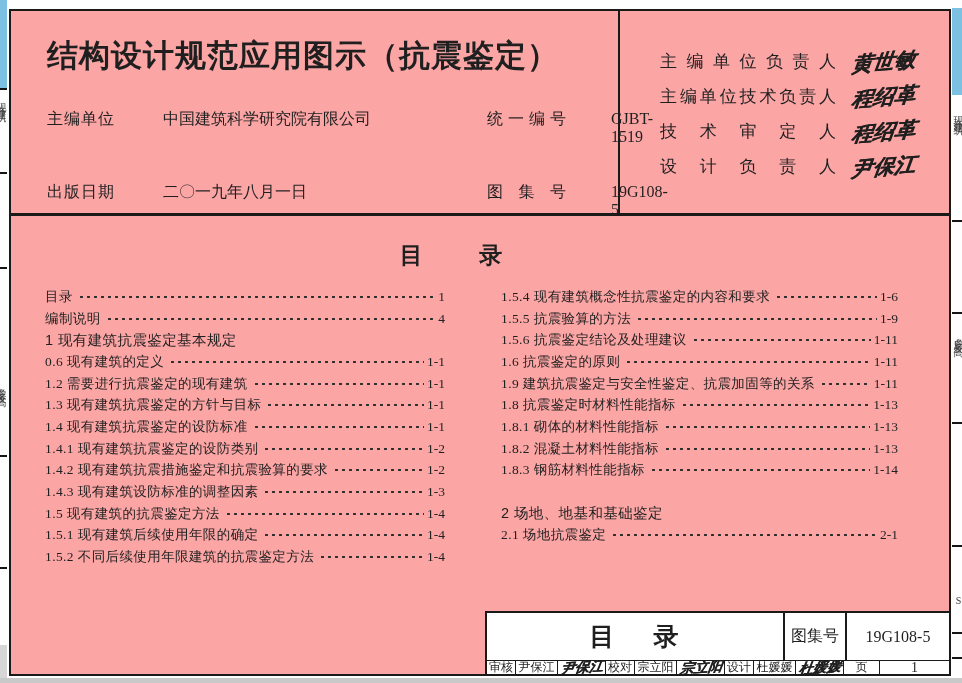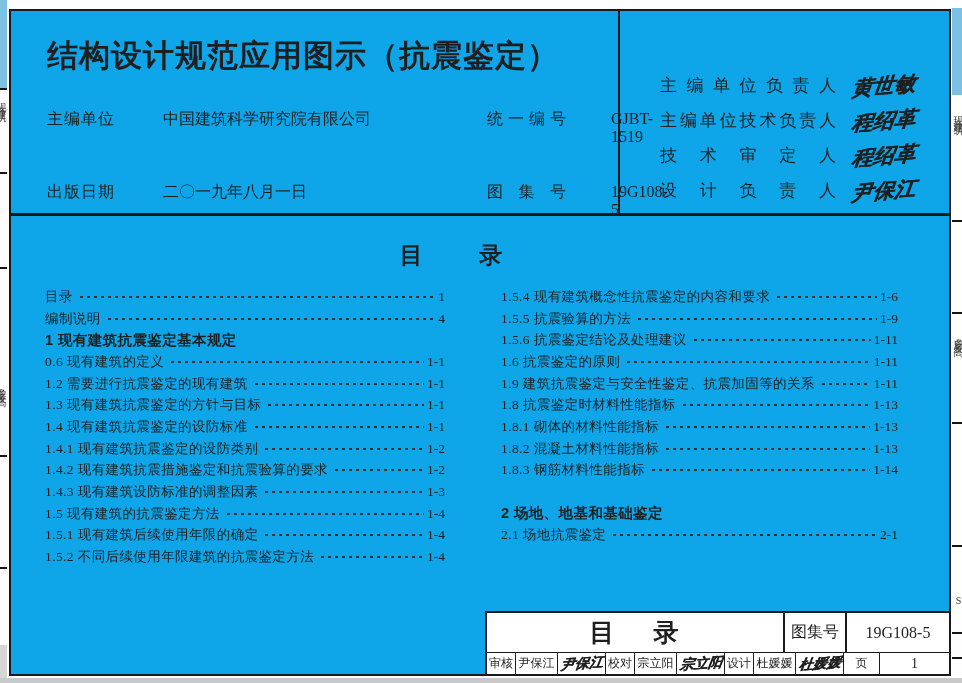--- a/index.html
+++ b/index.html
@@ -21,70 +21,70 @@
   .tab-line{position:absolute;left:0;right:0;height:2px;background:#151515;}
   .tab-text{position:absolute;writing-mode:vertical-rl;text-orientation:upright;
             font-size:10px;line-height:10px;letter-spacing:3px;color:#3a3a3a;
             font-family:"Liberation Serif",serif;}
   .edge-strip.left .tab-text{left:-4px;}
   .edge-strip.right .tab-text{left:1px;}
   .tab-gray{position:absolute;left:0;right:0;background:#d6d6d6;}
 
   
   .sheet{position:absolute;left:9px;top:9px;width:942px;height:667px;
-         border:2.5px solid var(--border);box-sizing:border-box;background:#0ea5e9;}
+         border:2.5px solid var(--border);box-sizing:border-box;background:#fca5a5;}
 
   
   .top-section{display:flex;height:205px;border-bottom:3px solid var(--border);box-sizing:border-box;}
   .title-area{width:609px;box-sizing:border-box;border-right:2px solid var(--border);
               padding:24px 0 0 36px;}
   .doc-title{font-size:31px;font-weight:bold;letter-spacing:1px;margin:0 0 32px 0;}
   .meta-grid{display:grid;grid-template-columns:80px 288px 88px auto;column-gap:8px;
              row-gap:17px;font-size:16px;align-items:baseline;gap:36px;}
   .meta-label{letter-spacing:1px;}
   .meta-label.j{text-align:justify;text-align-last:justify;width:80px;}
   .meta-value.num{font-family:"Liberation Serif",serif;font-size:16px;}
 
-  .sig-area{flex:1;box-sizing:border-box;padding:33px 10px 0 40px;margin-top:24px;}
+  .sig-area{flex:1;box-sizing:border-box;padding:33px 10px 0 40px;}
   .sig-row{height:35px;display:flex;align-items:center;}
   .sig-label{width:176px;font-size:17px;text-align:justify;text-align-last:justify;flex-shrink:0;}
   .sig-script{display:inline-block;margin-left:16px;font-size:21px;font-weight:700;
               font-style:italic;font-family:"DejaVu Serif",serif;
               transform:skewX(-12deg) rotate(-5deg);text-shadow:0.6px 0 0 currentColor;}
 
   
   .toc-section{position:relative;}
   .toc-heading{text-align:center;padding-right:56px;margin-top:24px;
                font-size:23px;font-weight:bold;word-spacing:46px;letter-spacing:2px;}
   .toc-columns{display:flex;padding-left:34px;margin-top:15px;}
   .toc-col{font-family:"Liberation Serif",serif;font-size:13.5px;}
   .toc-col.left{width:400px;}
   .toc-col.right{width:397px;margin-left:56px;}
   .toc-entry{height:21.7px;display:flex;align-items:center;white-space:nowrap;overflow:hidden;}
   .toc-entry .entry-label{flex-shrink:0;letter-spacing:0.4px;}
   .toc-entry .leader{flex:1;min-width:6px;height:14px;margin:0 3px;align-self:center;
       background-image:radial-gradient(circle,#2c2c2c 1.1px,transparent 1.4px);
       background-size:7px 6px;background-repeat:repeat-x;background-position:2px center;}
   .toc-entry .entry-page{flex-shrink:0;font-family:"Liberation Serif",serif;}
-  .toc-entry.bold{font-family:"Liberation Sans",sans-serif;font-weight:bold;font-size:14.5px;}
+  .toc-entry.bold{font-family:"Liberation Sans",sans-serif;font-weight:normal;font-size:14.5px;}
   .toc-entry.spacer{visibility:hidden;}
 
   
   .bottom-block{position:absolute;right:0;bottom:0;width:464px;height:63px;
                 border-top:2px solid var(--border);border-left:2px solid var(--border);
                 box-sizing:border-box;display:flex;flex-direction:column;background:#fff;}
   .bb-row1{flex:1;display:flex;}
   .bb-title{width:298px;display:flex;align-items:center;justify-content:center;
             font-size:25px;font-weight:bold;word-spacing:28px;letter-spacing:2px;
             border-right:2px solid var(--border);box-sizing:border-box;}
   .bb-atlas-label{width:62px;display:flex;align-items:center;justify-content:center;
             font-size:16px;border-right:2px solid var(--border);box-sizing:border-box;}
   .bb-atlas-value{flex:1;display:flex;align-items:center;justify-content:center;
             font-size:16px;font-family:"Liberation Serif",serif;}
-  .bb-row2{height:22px;border-top:1.5px solid var(--border);display:flex;box-sizing:border-box;text-align:right;}
+  .bb-row2{height:14px;border-top:1.5px solid var(--border);display:flex;box-sizing:border-box;text-align:right;}
   .bb-c{display:flex;align-items:center;justify-content:center;box-sizing:border-box;
         border-right:1.5px solid var(--border);font-size:12px;overflow:hidden;white-space:nowrap;}
   .bb-c.c-role{width:29px;}
   .bb-c.c-name{width:42px;font-family:"Liberation Serif",serif;}
   .bb-c.c-sig{width:48px;}
   .bb-c.c-page-label{width:36px;}
   .bb-c.c-page-value{flex:1;border-right:none;font-family:"Liberation Serif",serif;font-size:14px;}
   .bb-sig{font-size:14px;font-weight:700;font-style:italic;font-family:"DejaVu Serif",serif;
           transform:skewX(-12deg) rotate(-4deg);text-shadow:0.5px 0 0 currentColor;}
 

